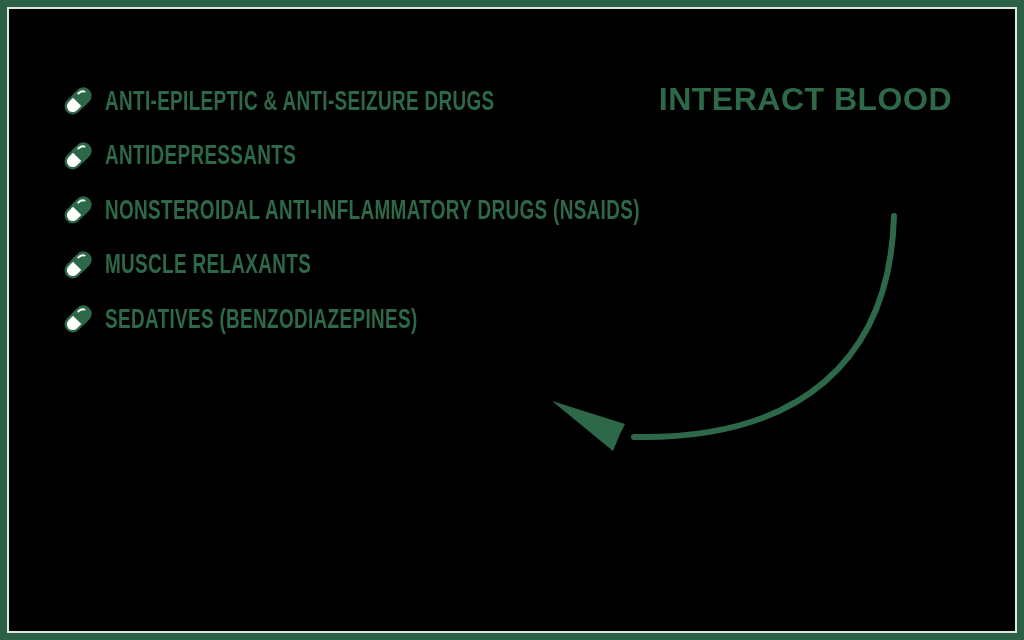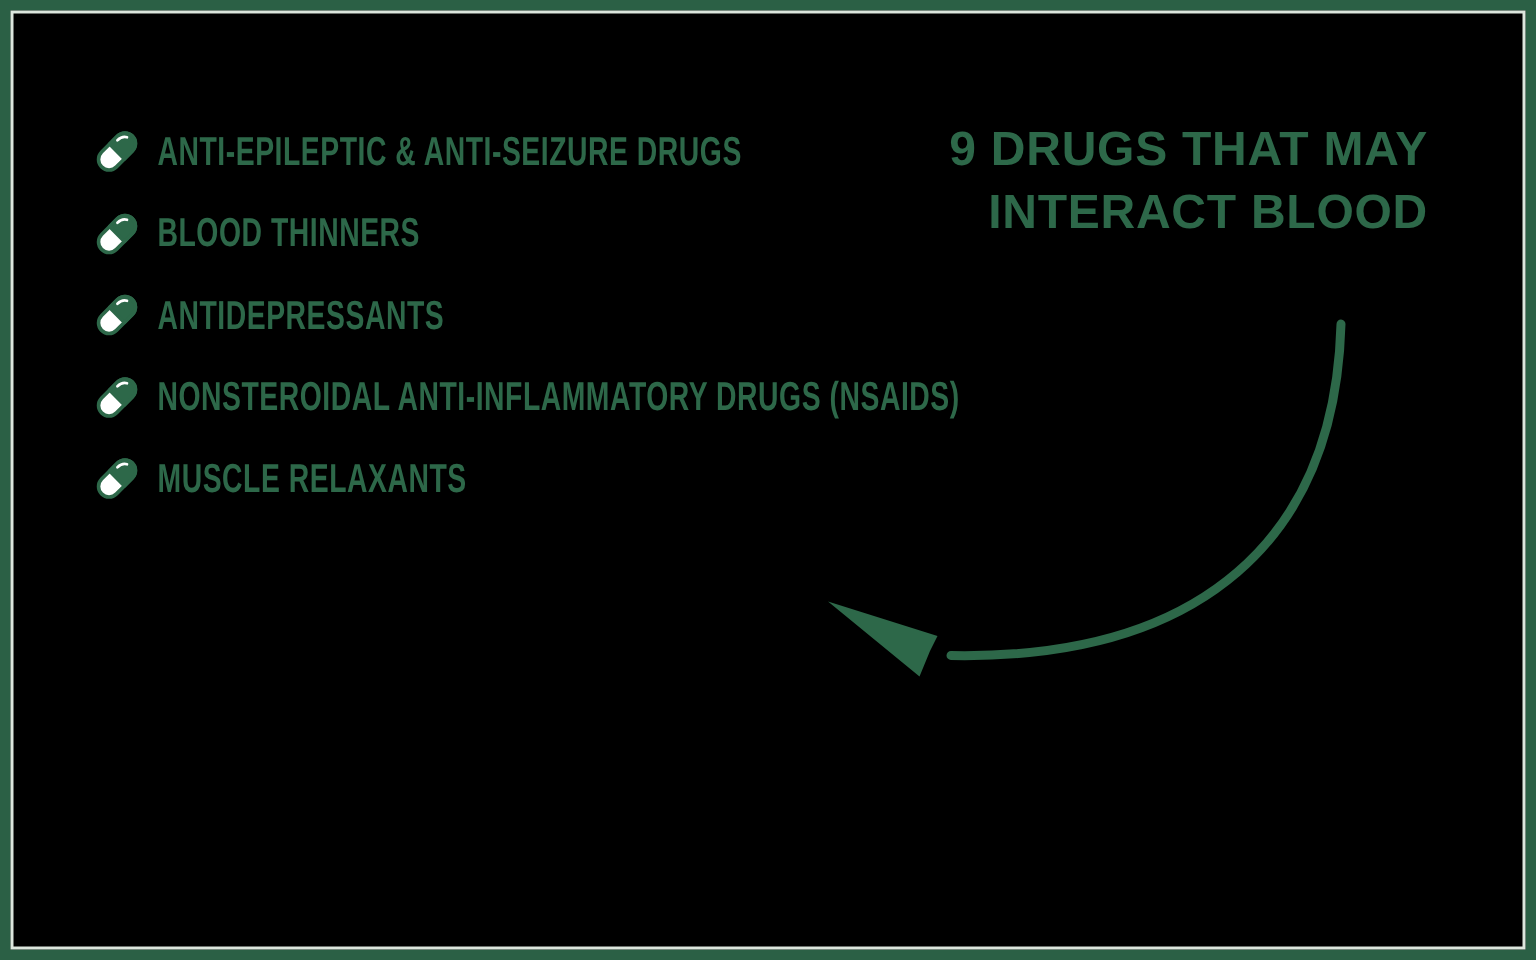--- a/index.html
+++ b/index.html
@@ -100,30 +100,20 @@
         <g transform="rotate(45 16 16)">
           <rect x="9" y="1.5" width="14" height="29" rx="7" fill="#ffffff" stroke="currentColor" stroke-width="2.4"></rect>
           <path d="M 9 16 L 9 8.5 A 7 7 0 0 1 23 8.5 L 23 16 Z" fill="currentColor" stroke="currentColor" stroke-width="2.4" stroke-linejoin="round"></path>
           <path d="M 10.9 10.5 Q 11 6.2 14 4.6" fill="none" stroke="#ffffff" stroke-width="1.8" stroke-linecap="round"></path>
         </g>
       </svg>
       <span class="drug-label">ANTI-EPILEPTIC &amp; ANTI-SEIZURE DRUGS</span>
     </div>
 
 
-    <div class="drug-row">
-      <svg class="pill" viewBox="0 0 32 32" aria-hidden="true">
-        <g transform="rotate(45 16 16)">
-          <rect x="9" y="1.5" width="14" height="29" rx="7" fill="#ffffff" stroke="currentColor" stroke-width="2.4"></rect>
-          <path d="M 9 16 L 9 8.5 A 7 7 0 0 1 23 8.5 L 23 16 Z" fill="currentColor" stroke="currentColor" stroke-width="2.4" stroke-linejoin="round"></path>
-          <path d="M 10.9 10.5 Q 11 6.2 14 4.6" fill="none" stroke="#ffffff" stroke-width="1.8" stroke-linecap="round"></path>
-        </g>
-      </svg>
-      <span class="drug-label">BLOOD THINNERS</span>
-    </div>
 
     <div class="drug-row">
       <svg class="pill" viewBox="0 0 32 32" aria-hidden="true">
         <g transform="rotate(45 16 16)">
           <rect x="9" y="1.5" width="14" height="29" rx="7" fill="#ffffff" stroke="currentColor" stroke-width="2.4"></rect>
           <path d="M 9 16 L 9 8.5 A 7 7 0 0 1 23 8.5 L 23 16 Z" fill="currentColor" stroke="currentColor" stroke-width="2.4" stroke-linejoin="round"></path>
           <path d="M 10.9 10.5 Q 11 6.2 14 4.6" fill="none" stroke="#ffffff" stroke-width="1.8" stroke-linecap="round"></path>
         </g>
       </svg>
       <span class="drug-label">ANTIDEPRESSANTS</span>
@@ -144,27 +134,36 @@
       <svg class="pill" viewBox="0 0 32 32" aria-hidden="true">
         <g transform="rotate(45 16 16)">
           <rect x="9" y="1.5" width="14" height="29" rx="7" fill="#ffffff" stroke="currentColor" stroke-width="2.4"></rect>
           <path d="M 9 16 L 9 8.5 A 7 7 0 0 1 23 8.5 L 23 16 Z" fill="currentColor" stroke="currentColor" stroke-width="2.4" stroke-linejoin="round"></path>
           <path d="M 10.9 10.5 Q 11 6.2 14 4.6" fill="none" stroke="#ffffff" stroke-width="1.8" stroke-linecap="round"></path>
         </g>
       </svg>
       <span class="drug-label">MUSCLE RELAXANTS</span>
     </div>
 
+    <div class="drug-row">
+      <svg class="pill" viewBox="0 0 32 32" aria-hidden="true">
+        <g transform="rotate(45 16 16)">
+          <rect x="9" y="1.5" width="14" height="29" rx="7" fill="#ffffff" stroke="currentColor" stroke-width="2.4"></rect>
+          <path d="M 9 16 L 9 8.5 A 7 7 0 0 1 23 8.5 L 23 16 Z" fill="currentColor" stroke="currentColor" stroke-width="2.4" stroke-linejoin="round"></path>
+          <path d="M 10.9 10.5 Q 11 6.2 14 4.6" fill="none" stroke="#ffffff" stroke-width="1.8" stroke-linecap="round"></path>
+        </g>
+      </svg>
+      <span class="drug-label">SEDATIVES (BENZODIAZEPINES)</span>
+    </div>
 
 
 
   </div>
 
   <div class="title">
-    <div>9 DRUGS THAT MAY</div>
     <div>INTERACT BLOOD</div>
   </div>
 
   <svg class="arrow-overlay" viewBox="0 0 1024 640" aria-hidden="true">
     <path d="M 894 216 C 890 360, 800 440, 634 437" fill="none" stroke="currentColor" stroke-width="6" stroke-linecap="round"></path>
     <polygon points="552,401 625,424 620,434 613,451" fill="currentColor"></polygon>
   </svg>
 
 </div>
 

